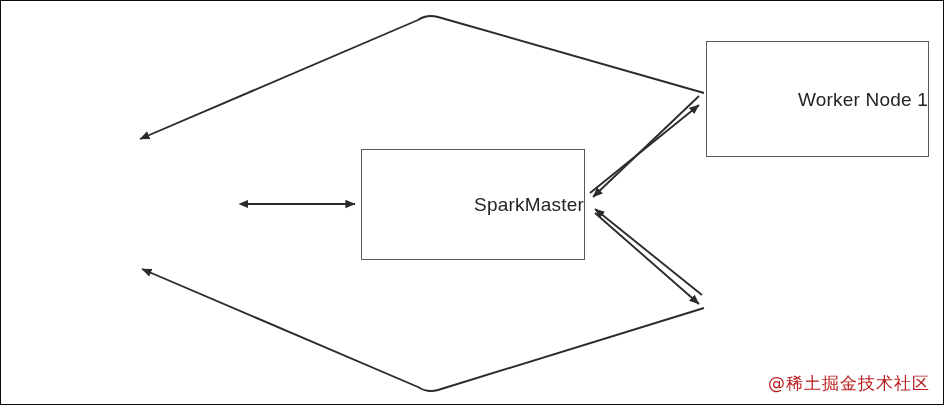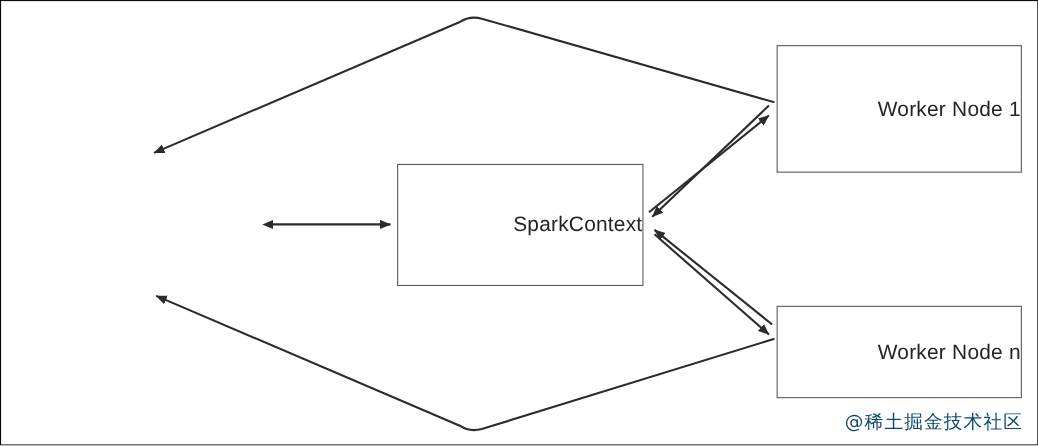--- a/index.html
+++ b/index.html
@@ -49,21 +49,21 @@
   #box-sparkcontext { left: 18px;  top: 145px; width: 222px; height: 114px; }
   #box-sparkmaster  { left: 360px; top: 148px; width: 224px; height: 111px; }
   #box-worker1      { left: 705px; top: 40px;  width: 223px; height: 116px; }
   #box-workern      { left: 705px; top: 277px; width: 223px; height: 84px;  }
   #watermark {
     position: absolute;
     right: 13px;
     bottom: 9px;
     font-family: "DejaVu Sans", sans-serif;
     font-size: 17px;
-    color: #0c4a6e;
+    color: #b91c1c;
     letter-spacing: 1px;
     white-space: nowrap;
     z-index: 4;
     user-select: none;
   }
 </style>
 </head>
 <body>
 
 <div id="canvas">
@@ -91,26 +91,23 @@
       <path d="M 698,95 L 592,196" marker-end="url(#arrow-end)"></path>
 
       <path d="M 594,212 L 698,303" marker-end="url(#arrow-end)"></path>
 
       <path d="M 701,294 L 594,208" marker-end="url(#arrow-end)"></path>
     </g>
   </svg>
 
 
   <div class="node-box" id="box-sparkmaster">
-    <span class="node-label">SparkContext</span>
+    <span class="node-label">SparkMaster</span>
   </div>
 
   <div class="node-box" id="box-worker1">
     <span class="node-label">Worker Node 1</span>
   </div>
 
-  <div class="node-box" id="box-workern">
-    <span class="node-label">Worker Node n</span>
-  </div>
 
   <div id="watermark">@稀土掘金技术社区</div>
 
 </div>
 
 </body></html>

